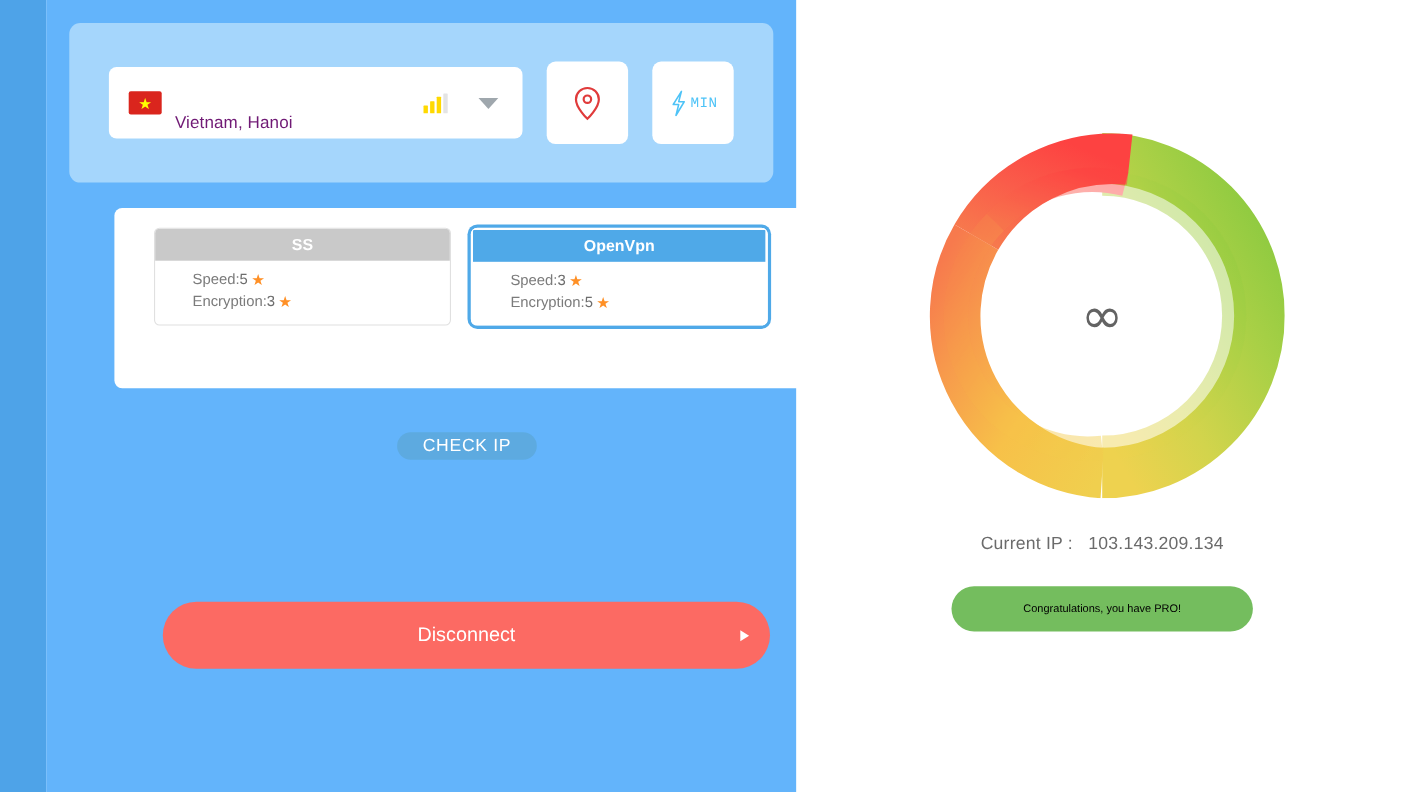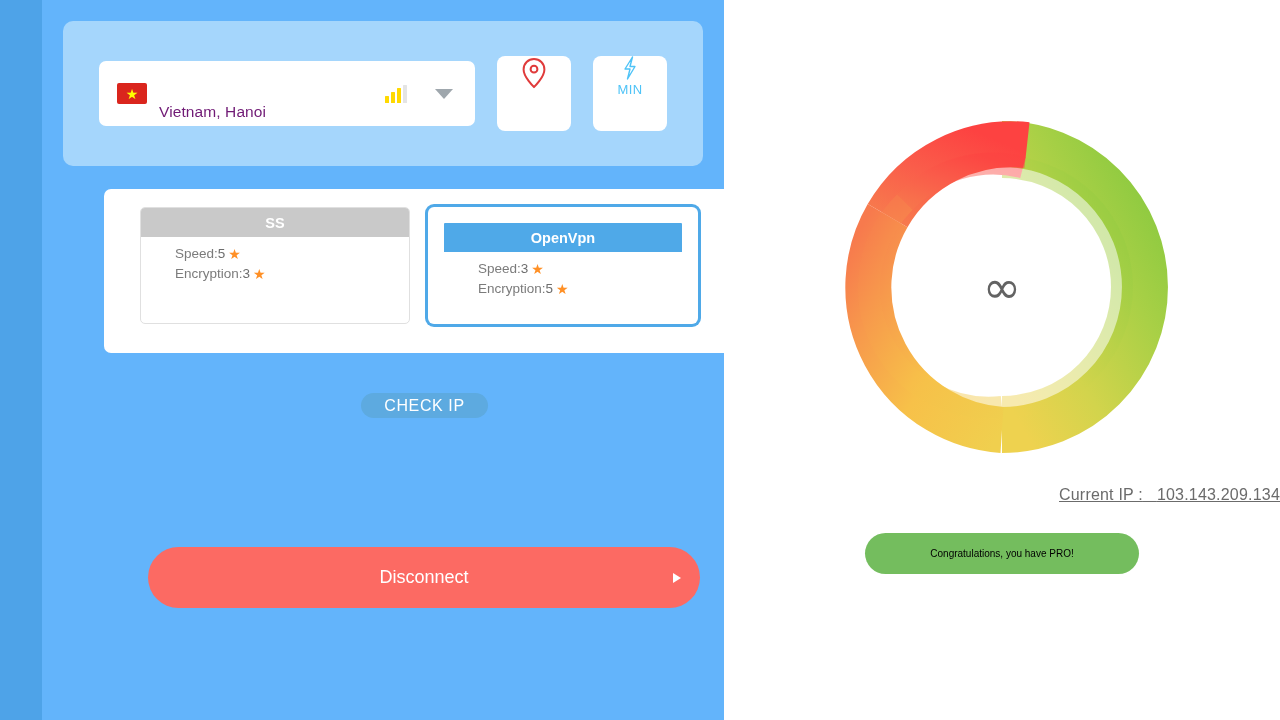--- a/index.html
+++ b/index.html
@@ -81,24 +81,25 @@
     width: 0; height: 0; flex: 0 0 auto;
     border-left: 9px solid transparent;
     border-right: 9px solid transparent;
     border-top: 10px solid #9fa7ad;
     margin-left: 16px; margin-right: 4px;
   }
   .sq-btn {
     width: 74px; height: 75px;
     background: #ffffff;
     border-radius: 8px;
-    display: flex; flex-direction: column;
-    align-items: center; 
+    display: flex; flex-direction: row;
+    align-items: center; justify-content: center;
     gap: 2px;
     flex: 0 0 74px;
+    font-family: Liberation Mono, monospace;
   }
   .min-label {
     font-size: 13px; color: #4ec3f7; letter-spacing: .4px;
   }
 
   
   .protocol-card {
     position: absolute;
     left: 62px; top: 189px;
     width: 640px; height: 164px;
@@ -128,21 +129,21 @@
   .proto-line {
     display: flex; align-items: center;
     font-size: 13.5px; color: #7b7b7b;
     line-height: 20px;
   }
   .proto-val { display: flex; align-items: center; gap: 3px; color: #6d6d6d; }
   .proto-val .st { color: #ff9026; font-size: 14px; line-height: 1; }
 
   .proto.ovpn {
     border: none;
-    padding: 14px;
+    padding: 0;
     box-shadow: 0 0 0 3px #4fa9e8;
     border-radius: 6px;
     position: relative;
   }
   .proto.ovpn .inner {
     border-radius: 3px; overflow: hidden;
     border: 2px solid #ffffff;
     background: #fff;
   }
 
@@ -196,24 +197,23 @@
     left: 50%; top: 50%;
     transform: translate(-50%,-50%);
     font-size: 46px; color: #636363;
     line-height: 1;
     font-family: "DejaVu Sans", sans-serif;
     user-select: none;
   }
   .ip-line {
     position: absolute;
     left: 0; right: 0; top: 486px;
-    text-align: right;
+    text-align: center;
     font-size: 16px; color: #6b6b6b;
     letter-spacing: .2px;
-    text-decoration: underline;
   }
   .pro-badge {
     position: absolute;
     left: 141px; top: 533px;
     width: 274px; height: 41px;
     background: #74bd5e;
     border-radius: 21px;
     display: flex; align-items: center; justify-content: center;
     color: #000000; font-size: 10px;
     cursor: pointer; border: none;

